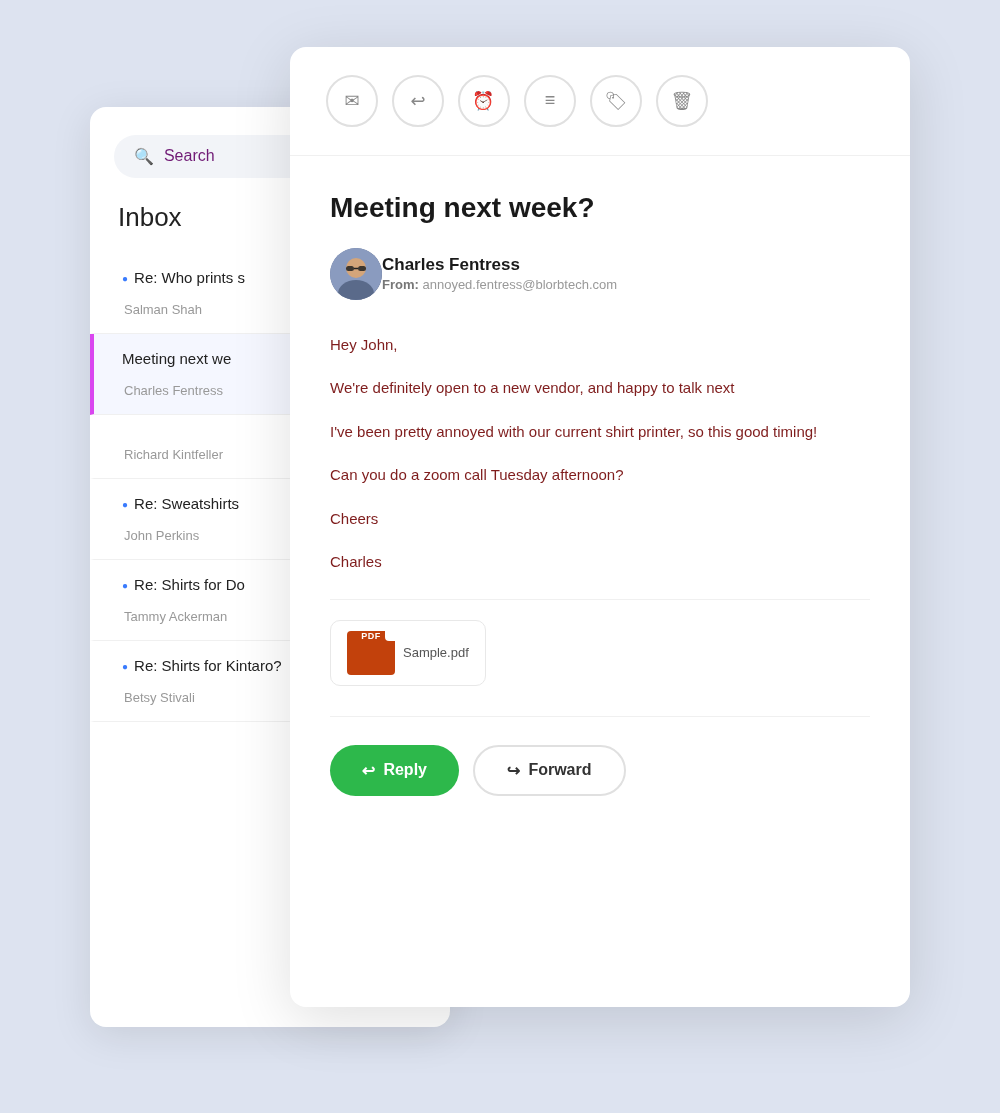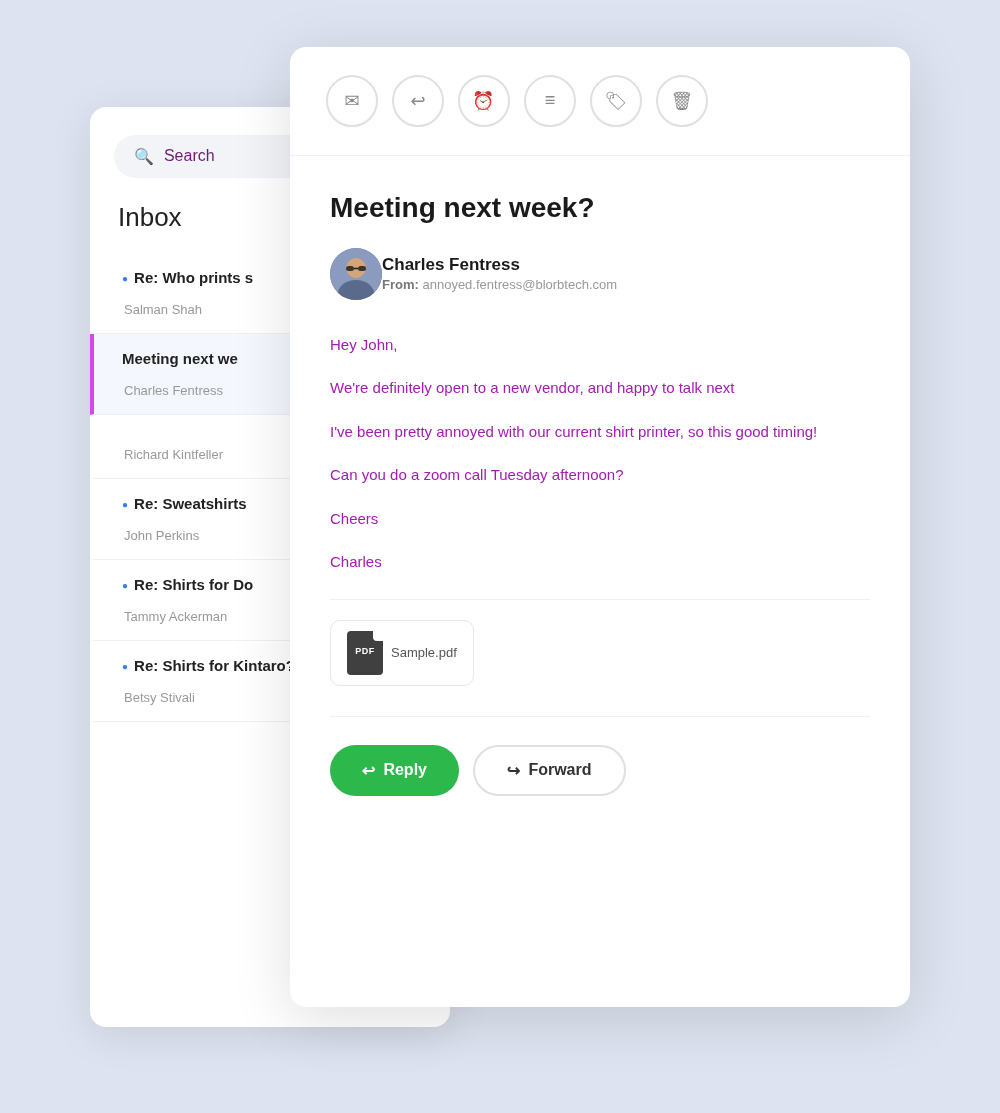--- a/index.html
+++ b/index.html
@@ -76,21 +76,21 @@
       background: #f5f7ff;
       border-left: 4px solid #d946ef;
     }
 
     .email-item:not(.active) {
       border-left: 4px solid transparent;
     }
 
     .email-subject {
       font-size: 15px;
-      font-weight: 700;
+      font-weight: 400;
       color: #222;
       white-space: nowrap;
       overflow: hidden;
       text-overflow: ellipsis;
       padding-right: 8px;
     }
 
     .email-subject.unread::before {
       content: '●';
       color: #3a7bfd;
@@ -196,21 +196,21 @@
       margin-top: 2px;
     }
 
     .sender-from-label {
       font-weight: 600;
       color: #777;
     }
 
     .email-body {
       font-size: 15px;
-      color: #a21caf;
+      color: #7f1d1d;
       line-height: 1.7;
     }
 
     .email-body p {
       margin-bottom: 18px;
     }
 
     .attachment-section {
       margin-top: 24px;
       border-top: 1px solid #f0f0f0;
@@ -221,26 +221,26 @@
       display: inline-flex;
       align-items: center;
       gap: 8px;
       border: 1.5px solid #e8e8e8;
       border-radius: 10px;
       padding: 10px 16px;
       cursor: pointer;
     }
 
     .pdf-icon {
-      width: 36px;
+      width: 48px;
       height: 44px;
-      background: #404040;
+      background: #c2410c;
       border-radius: 4px;
       display: flex;
-      align-items: center;
+      align-items: flex-start;
       justify-content: center;
       position: relative;
       padding-bottom: 4px;
     }
 
     .pdf-icon::before {
       content: '';
       position: absolute;
       top: 0;
       right: 0;

